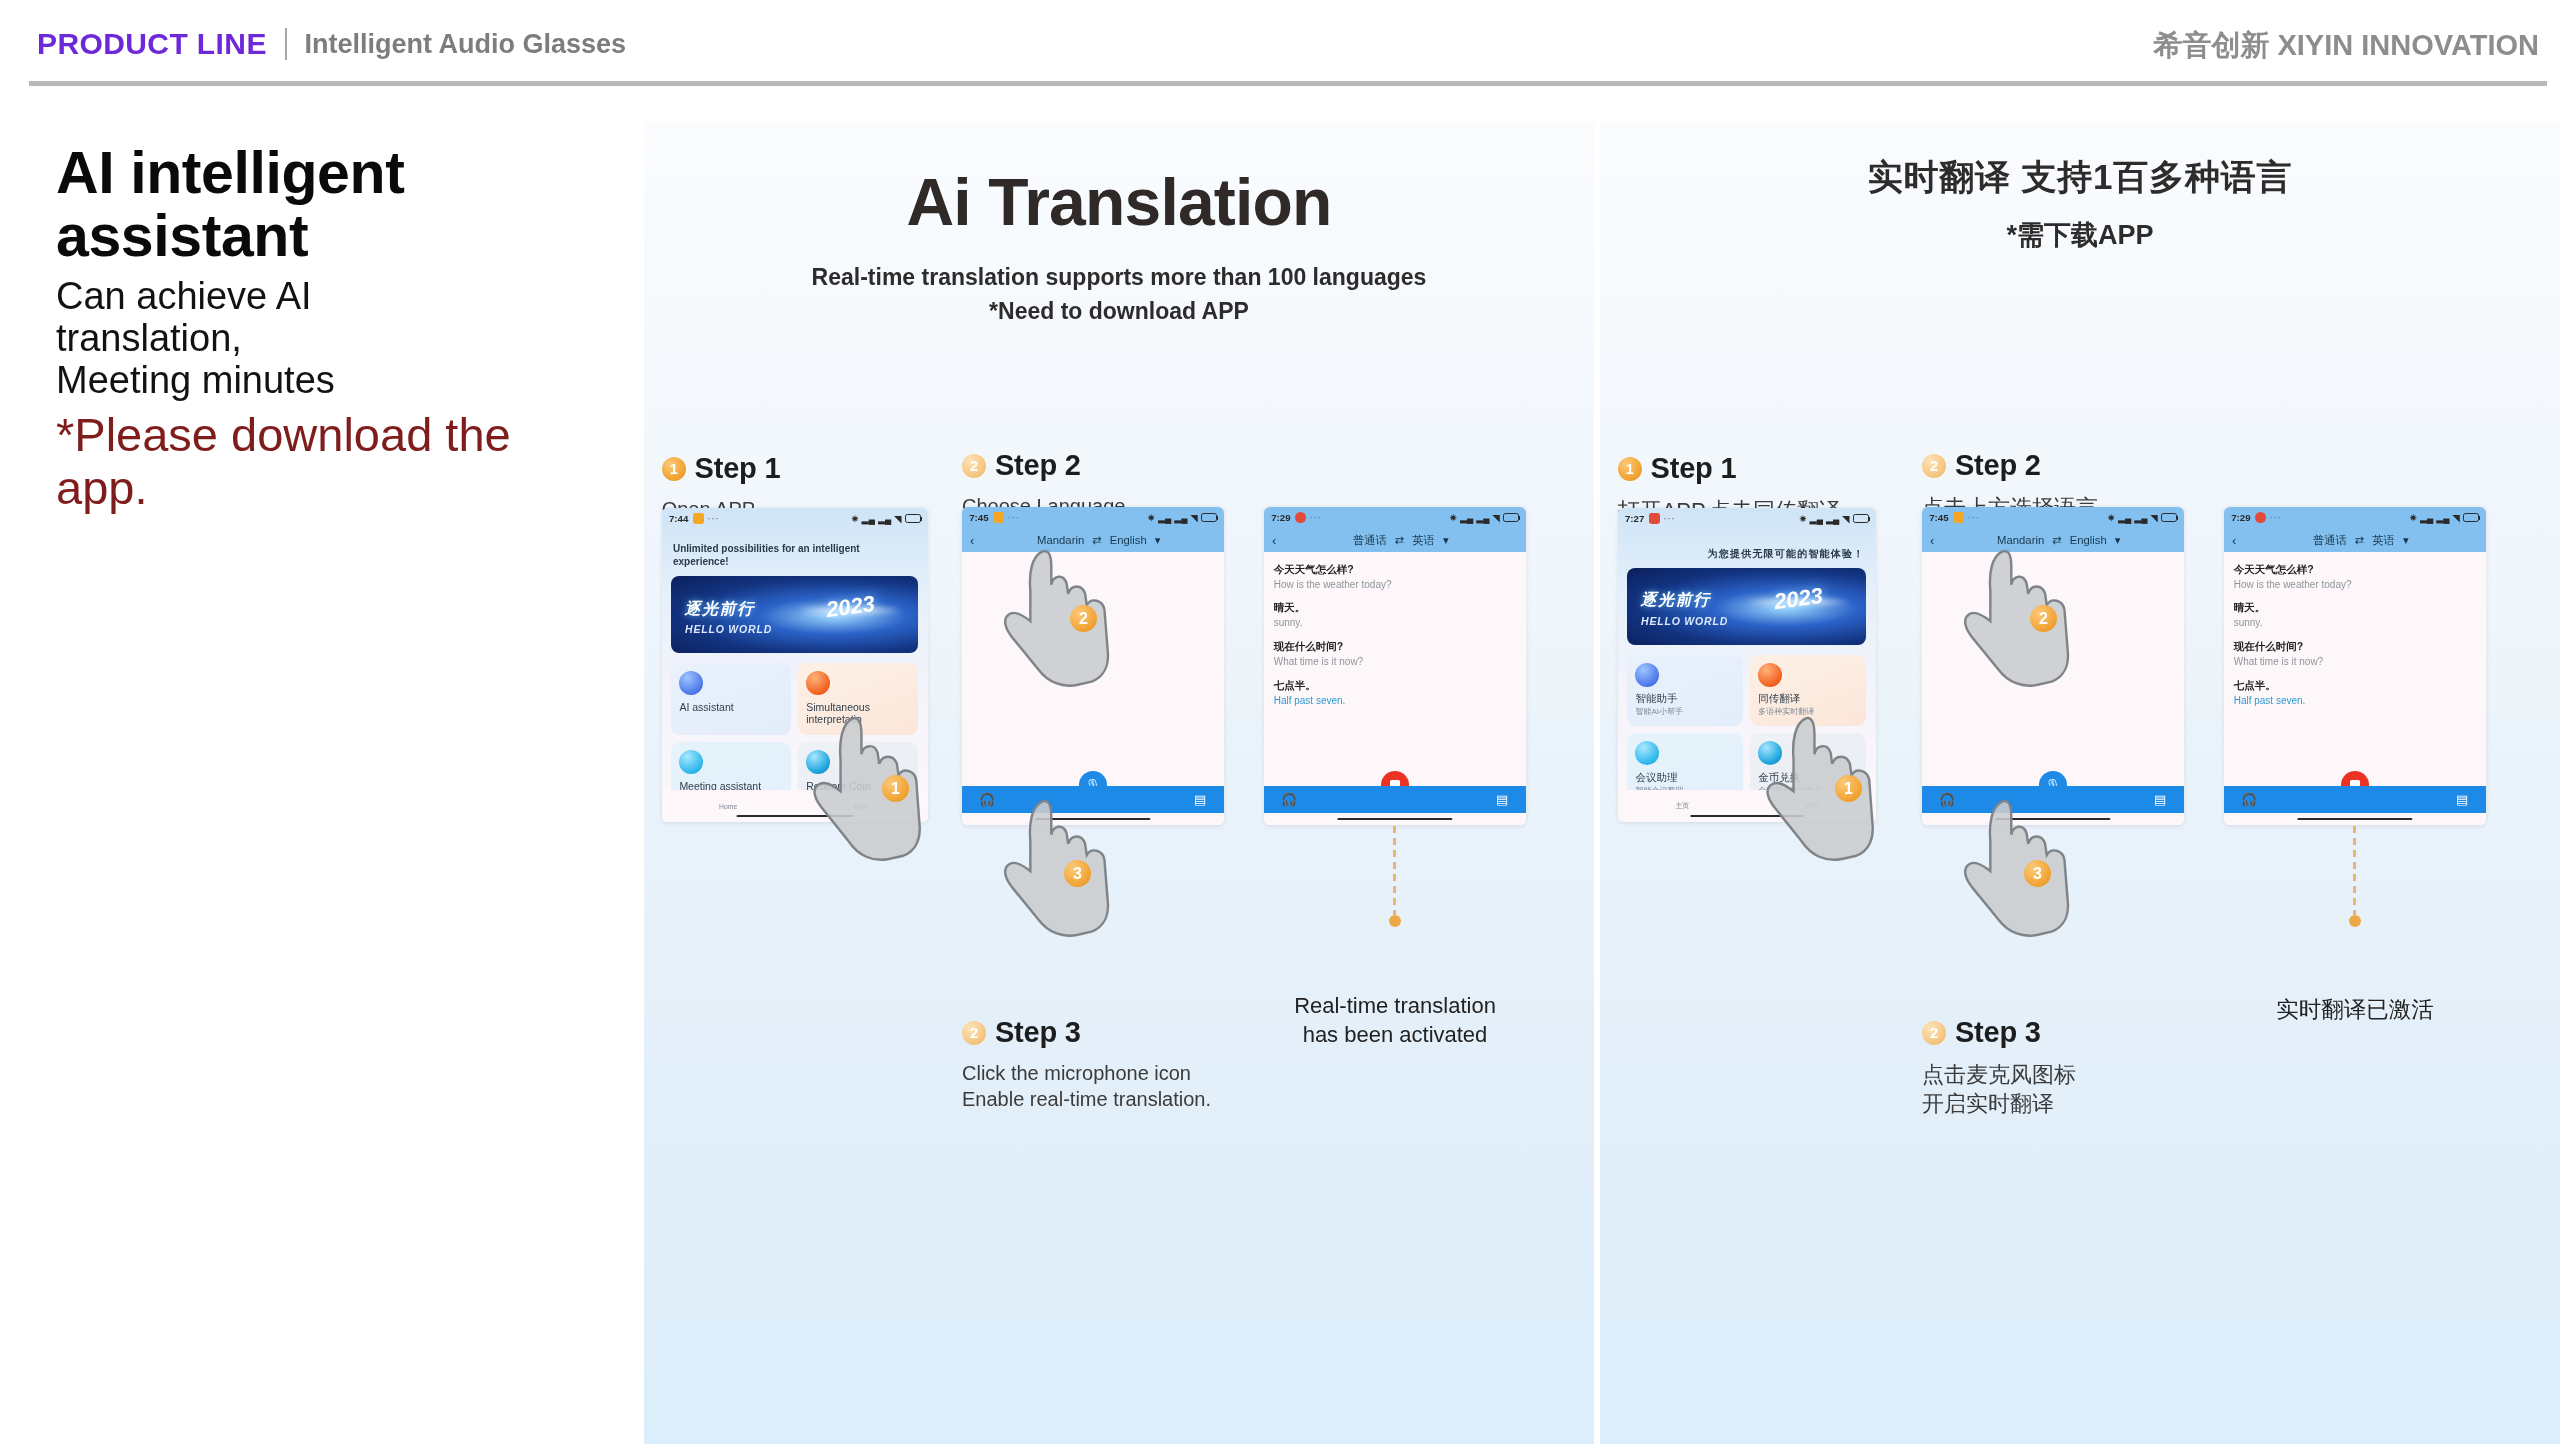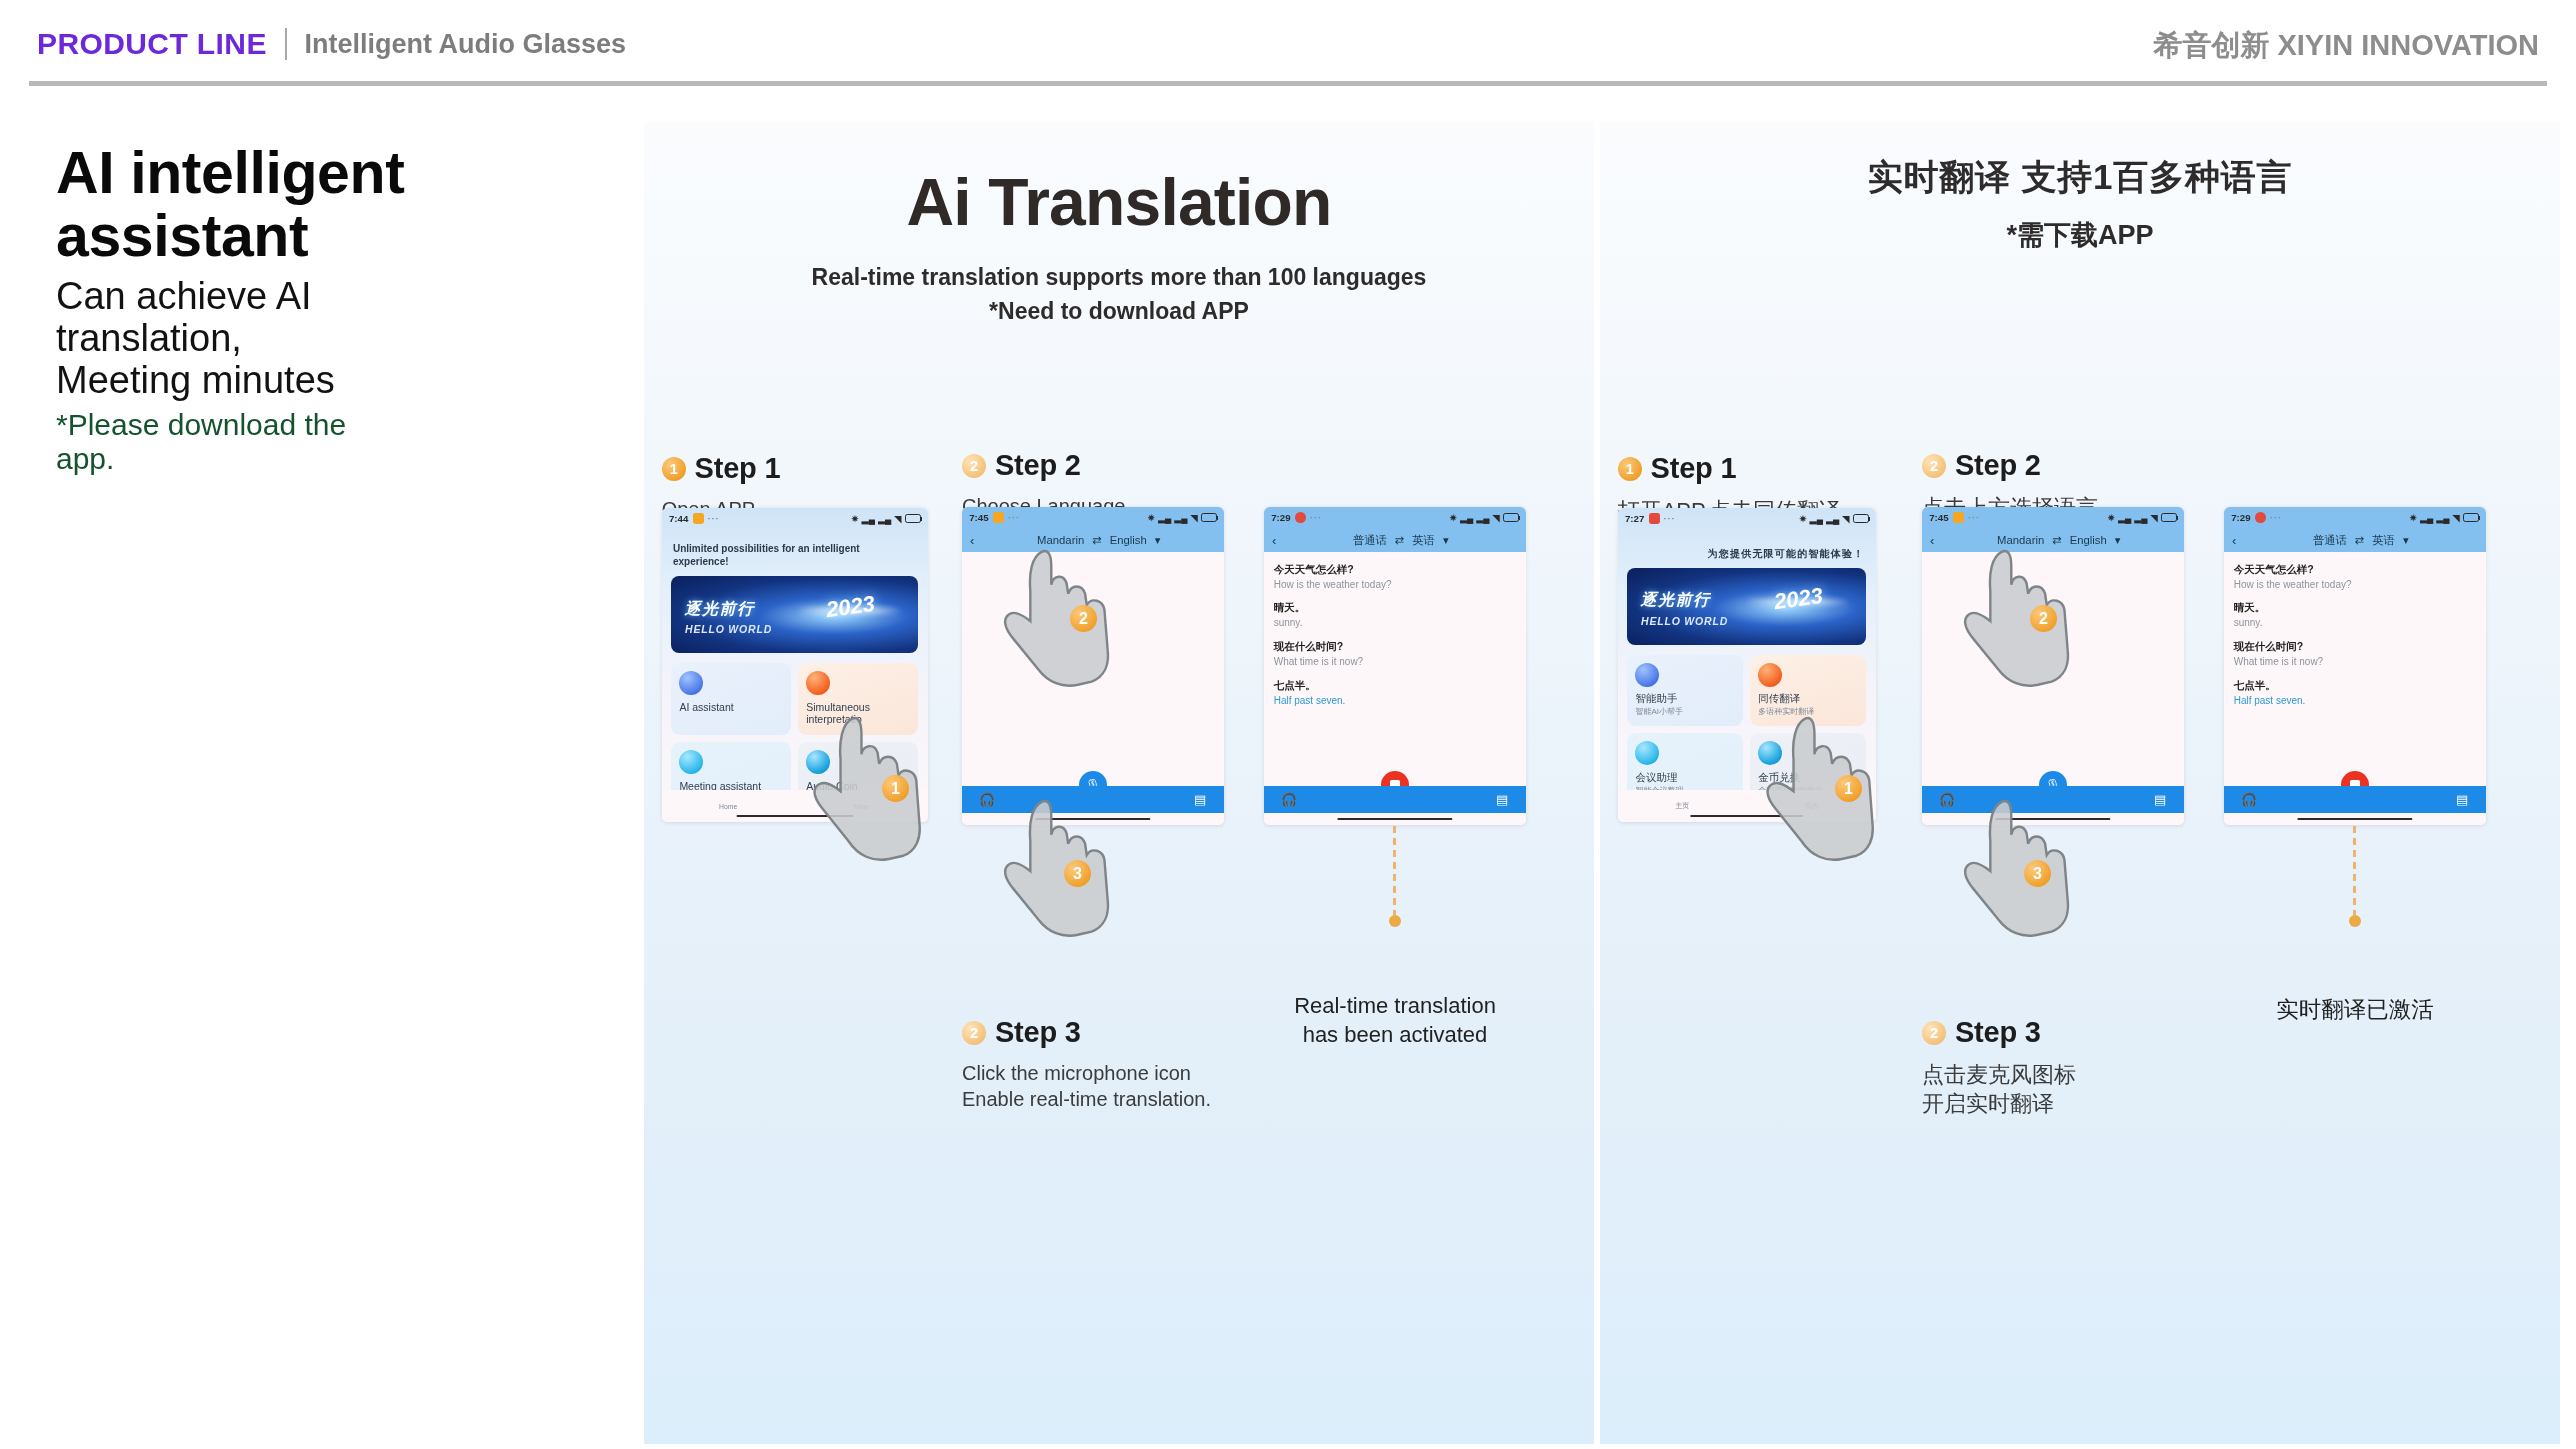--- a/index.html
+++ b/index.html
@@ -17,21 +17,21 @@
   .hdr-pl { font-size: 30px; font-weight: 700; color: #6d28d9; letter-spacing: 0.4px; }
   .hdr-div { width: 2.4px; height: 32px; background: #a8a8a8; margin: 0 17.7px; }
   .hdr-sub { font-size: 27px; font-weight: 700; color: #7d7d7d; }
   .hdr-right { position: absolute; right: 37px; top: 26px; font-size: 29px; font-weight: 700; color: #8d8d8d; white-space: nowrap; }
   .hdr-rule { position: absolute; left: 29px; top: 81px; width: 2518px; height: 4.8px; background: #b9b9b9; }
 
   
   .lead { position: absolute; left: 56px; top: 142px; width: 564px; }
   .lead h1 { font-size: 59px; line-height: 1.07; font-weight: 700; color: #0a0a0a; letter-spacing: -0.4px; }
   .lead p.sub { margin-top: 8px; font-size: 38px; line-height: 1.10; color: #121212; font-weight: 400; }
-  .lead p.note { position: absolute; left: 0; top: 266px; font-size: 30px; line-height: 1.13; color: #14532d; }
+  .lead p.note { position: absolute; left: 0; top: 266px; font-size: 47px; line-height: 1.13; color: #7f1d1d; }
 
   
   .panel {
     position: absolute; top: 122px; height: 1322px;
     background: linear-gradient(180deg, #fafcfe 0%, #eef5fb 38%, #e3eff9 72%, #dceefb 100%);
   }
   #panel-en { left: 644px; width: 950px; }
   #panel-zh { left: 1600px; width: 960px; }
 
   .p-title { text-align: center; font-weight: 700; color: #2f2a28; }
@@ -259,21 +259,21 @@
           <div class="tile org">
             <div class="tile-ico ico-chat"></div>
             <div class="tile-lbl">Simultaneous interpretatio</div>
           </div>
           <div class="tile cyan">
             <div class="tile-ico ico-robot"></div>
             <div class="tile-lbl">Meeting assistant</div>
           </div>
           <div class="tile gray">
             <div class="tile-ico ico-coin"></div>
-            <div class="tile-lbl">Audio Coin</div>
+            <div class="tile-lbl">Redeem Coin</div>
           </div>
         </div>
         <div class="faq">
           
           
           
           
           
           
         </div>

